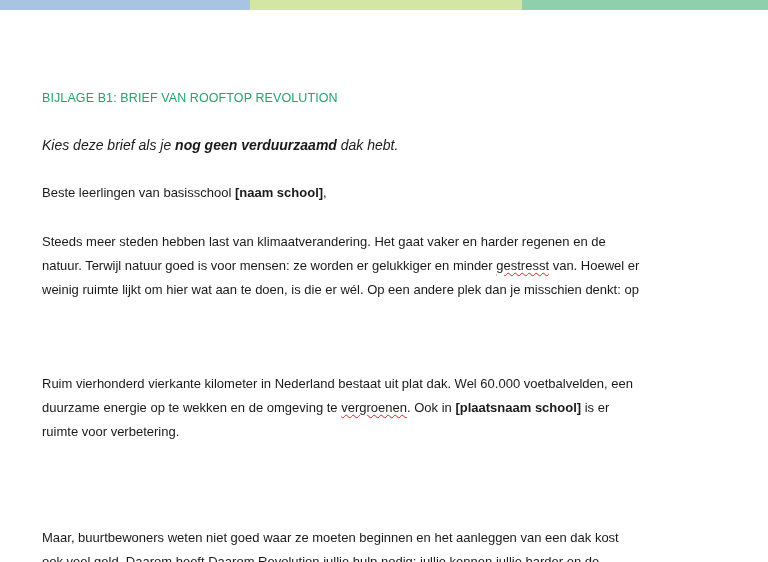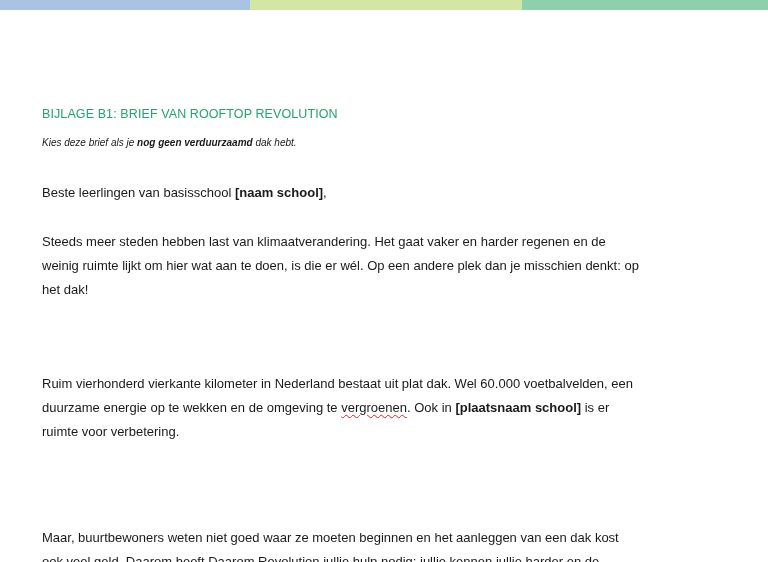--- a/index.html
+++ b/index.html
@@ -1,21 +1,21 @@
 <!DOCTYPE html>
 <html><head>
   <meta charset="utf-8">
   <style>
     html, body { margin: 0; padding: 0; background: #ffffff; }
     body { width: 768px; height: 562px; overflow: hidden; position: relative; font-family: "Liberation Sans", sans-serif; color: #1a1a1a; }
     .topbar { position: absolute; top: 0; left: 0; width: 768px; height: 10px; display: flex; }
     .topbar .seg { height: 10px; }
     .page { position: absolute; left: 42px; top: 0; width: 700px; }
-    .heading { position: absolute; top: 107px; left: 0; font-size: 12.5px; letter-spacing: 0.1px; white-space: nowrap; }
-    .intro { position: absolute; top: 137px; left: 0; font-size: 10px; font-style: italic; white-space: nowrap; }
+    .heading { position: absolute; top: 91px; left: 0; font-size: 12.5px; letter-spacing: 0.1px; white-space: nowrap; }
+    .intro { position: absolute; top: 137px; left: 0; font-size: 14px; font-style: italic; white-space: nowrap; }
     .intro b { font-weight: bold; }
     .greeting { position: absolute; top: 185px; left: 0; font-size: 13px; white-space: nowrap; }
     .greeting b { font-weight: bold; }
     .para { position: absolute; left: 0; font-size: 13px; line-height: 23.8px; }
     .para .line { display: block; white-space: nowrap; }
     .p1 { top: 230px; }
     .p2 { top: 372px; }
     .p3 { top: 490px; margin-top: 36px; }
     .spell { text-decoration: underline wavy #d22; text-decoration-thickness: 1px; text-underline-offset: 2px; }
     b.ph { font-weight: bold; }
@@ -35,22 +35,22 @@
   <div class="intro">
     <span>Kies deze brief als je </span><b>nog geen verduurzaamd</b><span> dak hebt.</span>
   </div>
 
   <div class="greeting">
     <span>Beste leerlingen van basisschool </span><b>[naam school]</b><span>,</span>
   </div>
 
   <div class="para p1">
     <span class="line">Steeds meer steden hebben last van klimaatverandering. Het gaat vaker en harder regenen en de</span>
+    <span class="line"><span>natuur. Terwijl natuur goed is voor mensen: ze worden er gelukkiger en minder </span><span class="spell">gestresst</span><span> van. Hoewel er</span></span>
     <span class="line">weinig ruimte lijkt om hier wat aan te doen, is die er wél. Op een andere plek dan je misschien denkt: op</span>
-    <span class="line">het dak!</span>
   </div>
 
   <div class="para p2">
     <span class="line">Ruim vierhonderd vierkante kilometer in Nederland bestaat uit plat dak. Wel 60.000 voetbalvelden, een</span>
     <span class="line"><span>duurzame energie op te wekken en de omgeving te </span><span class="spell">vergroenen</span><span>. Ook in </span><b class="ph">[plaatsnaam school]</b><span> is er</span></span>
     <span class="line">ruimte voor verbetering.</span>
   </div>
 
   <div class="para p3">
     <span class="line">Maar, buurtbewoners weten niet goed waar ze moeten beginnen en het aanleggen van een dak kost</span>

